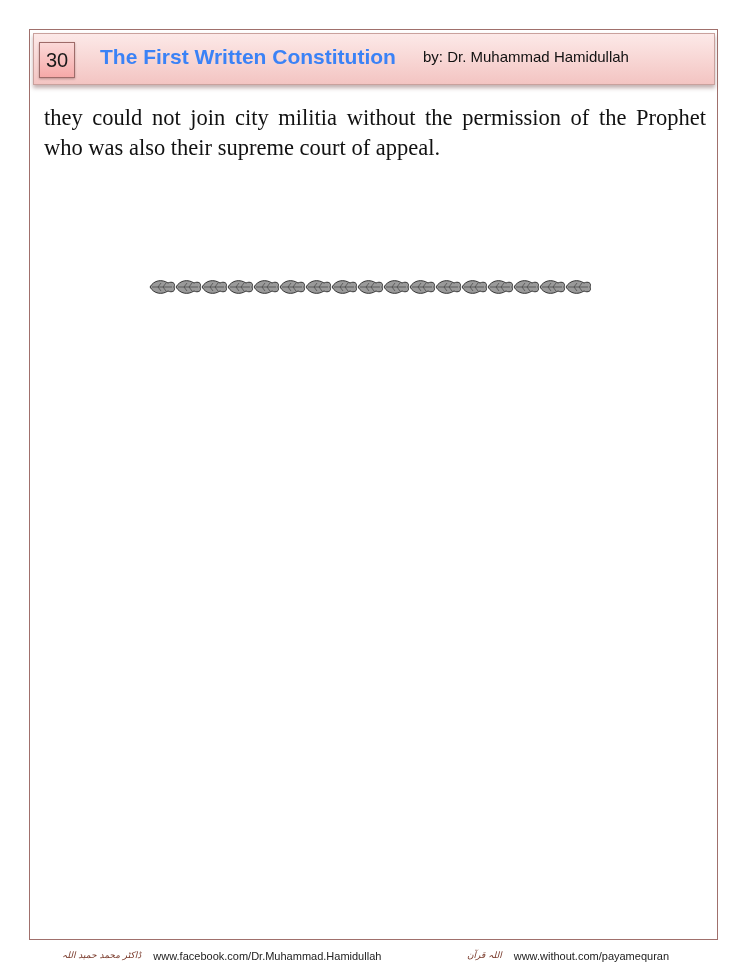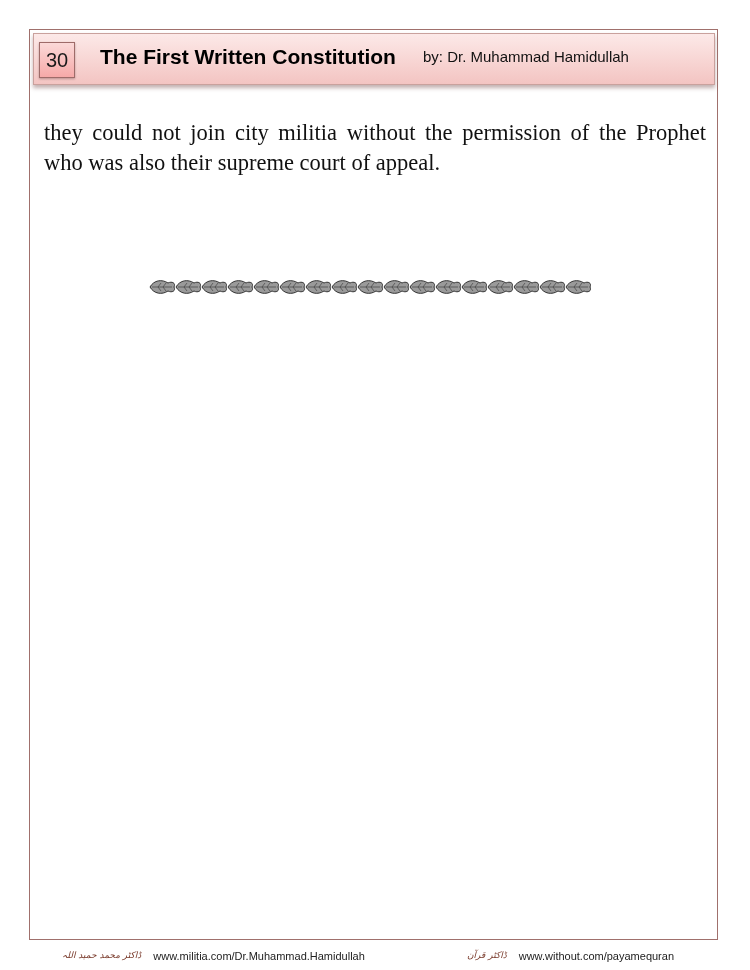--- a/index.html
+++ b/index.html
@@ -23,29 +23,29 @@
       position: absolute; left: 39px; top: 42px; width: 36px; height: 36px;
       border: 1px solid #9e6b69; border-radius: 0;
       background: linear-gradient(to bottom, #fbd9d8 0%, #f6a9a8 100%);
       box-shadow: 0 1px 2px rgba(100,60,60,0.4);
       font-family: "Liberation Sans", sans-serif; font-size: 20px; color: #1a1a1a;
       display: flex; align-items: center; justify-content: center; box-sizing: border-box;
     }
     .book-title {
       position: absolute; left: 100px; top: 45px;
       font-family: "Liberation Sans", sans-serif; font-weight: bold; font-size: 21px;
-      color: #000000; white-space: nowrap;
+      color: #3b82f6; white-space: nowrap;
     }
     .author {
       position: absolute; left: 423px; top: 48px;
       font-family: "Liberation Sans", sans-serif; font-size: 15px; color: #111;
       white-space: nowrap;
     }
     .body-text {
-      position: absolute; left: 44px; top: 118px; width: 662px;
+      position: absolute; left: 44px; top: 103px; width: 662px;
       font-size: 22.5px; line-height: 30px; color: #111;
       text-align: justify; text-align-last: left;
     }
     .divider {
       position: absolute; left: 148px; top: 277px; width: 454px; height: 20px;
     }
     .footer {
       position: absolute; top: 950px; font-family: "Liberation Sans", sans-serif;
       font-size: 11px; color: #222; white-space: nowrap; display: flex; align-items: flex-start;
     }
@@ -86,18 +86,18 @@
     <use href="#leaf" x="286" y="0"></use>
   <use href="#leaf" x="312" y="0"></use>
     <use href="#leaf" x="338" y="0"></use>
     <use href="#leaf" x="364" y="0"></use>
   <use href="#leaf" x="390" y="0"></use>
     <use href="#leaf" x="416" y="0"></use>
 </svg>
 
 <div class="footer footer-left">
   <span class="urdu">ڈاکٹر محمد حمید اللہ</span>
-  <span>www.militia.com/Dr.Muhammad.Hamidullah</span>
+  <span>www.facebook.com/Dr.Muhammad.Hamidullah</span>
 </div>
 <div class="footer footer-right">
-  <span class="urdu">ڈاکٹر قرآن</span>
+  <span class="urdu">اللہ قرآن</span>
   <span>www.without.com/payamequran</span>
 </div>
 
 </body></html>

